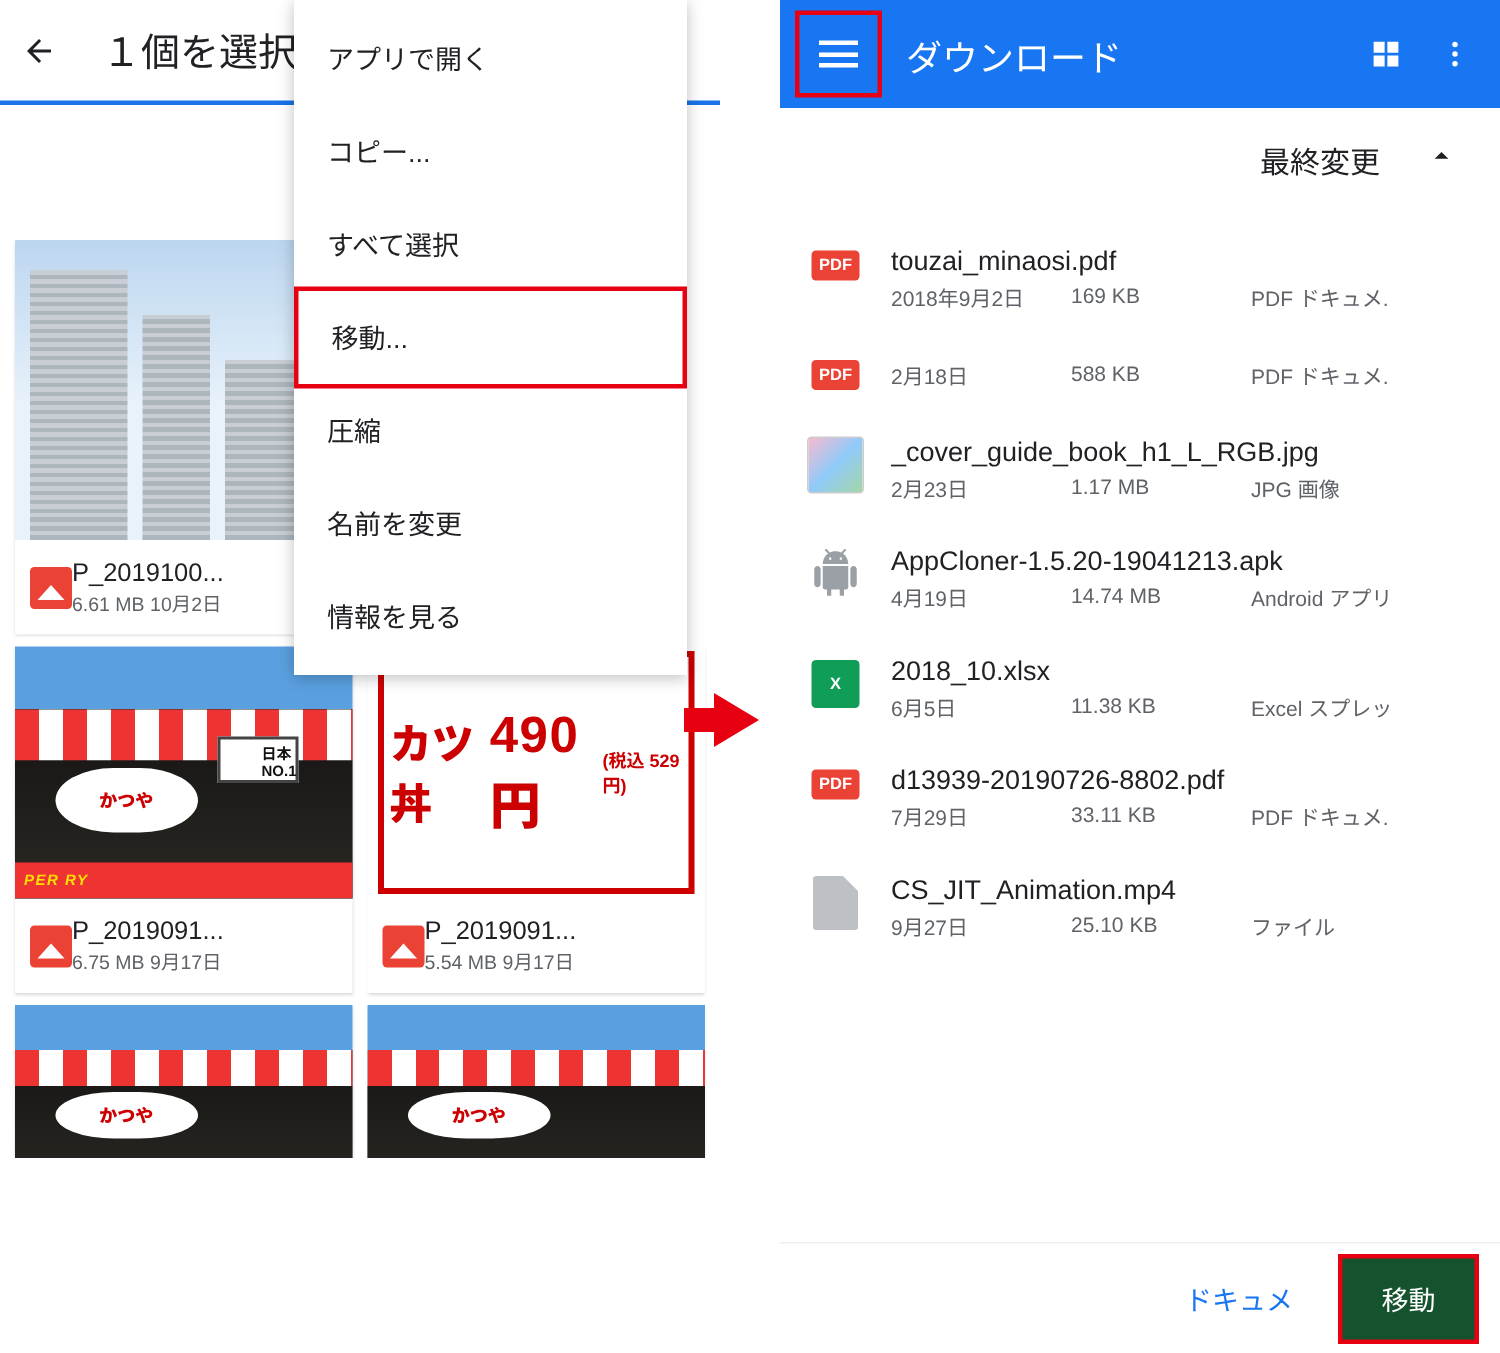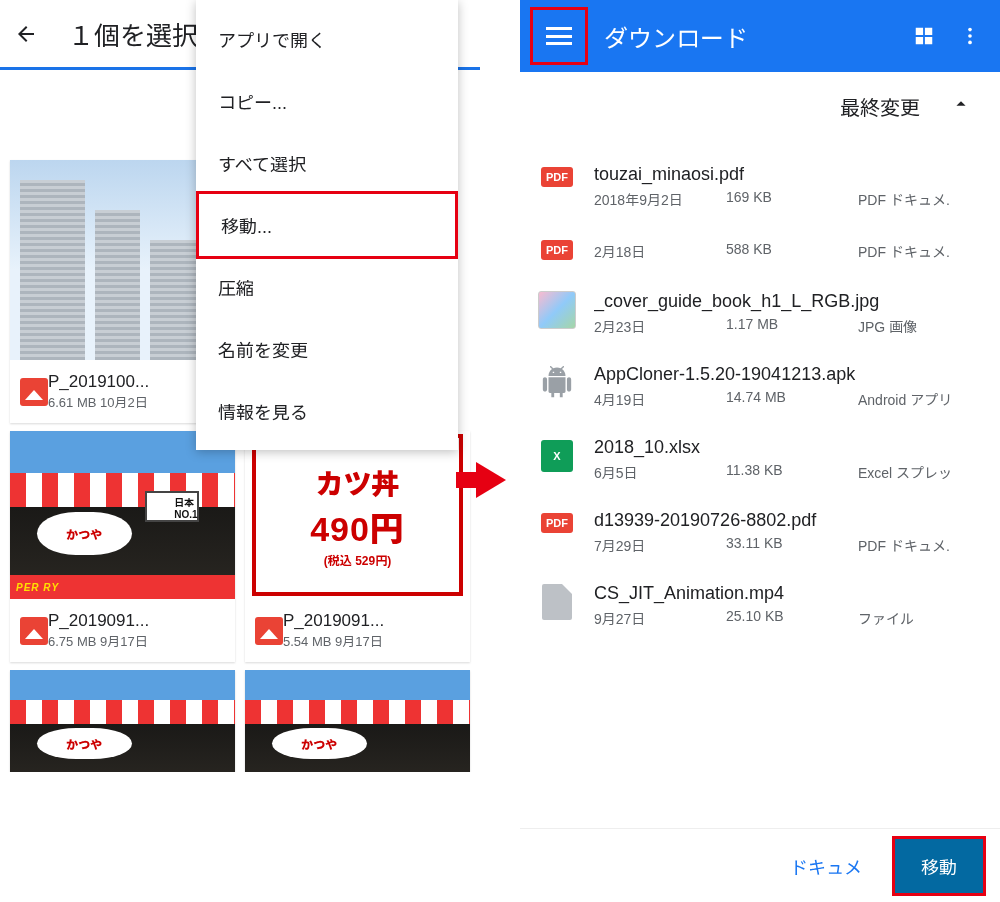--- a/index.html
+++ b/index.html
@@ -156,21 +156,21 @@
 
   
   .katsudon {
     background:#fff;
   }
   .katsudon .frame{
     position:absolute;
     top:2%; left:3%; right:3%; bottom:2%;
     border:4px solid #c00;
     padding:4px;
-    display:flex; flex-direction:column; align-items:center; justify-content:center;
+    display:flex; flex-direction:row; align-items:center; justify-content:center;
   }
   .katsudon .t1{font-size:28px;font-weight:900;color:#c00;}
   .katsudon .t2{font-size:34px;font-weight:900;color:#c00;letter-spacing:1px;}
   .katsudon .t3{font-size:12px;font-weight:700;color:#c00;}
 
   
   .crop-row { height: 102px; overflow:hidden; }
   .crop-row .card-img { height: 120px; }
 
   
@@ -289,21 +289,21 @@
     width:38px;height:38px;
     border:1px solid #ccc;
   }
   .file-body { flex:1; min-width:0; }
   .file-name {
     font-size: 18px;
     color:#202124;
     white-space: nowrap; overflow:hidden; text-overflow:ellipsis;
   }
   .file-meta {
-    display:flex; gap:12px;
+    display:flex; gap:0;
     font-size: 14px;
     color:#5f6368;
     margin-top: 4px;
   }
   .file-meta span:nth-child(1){width:120px;}
   .file-meta span:nth-child(2){width:120px;}
   .file-meta span:nth-child(3){flex:1;white-space:nowrap;overflow:hidden;text-overflow:ellipsis;}
 
   .bottom-bar {
     position:absolute;
@@ -317,21 +317,21 @@
     border-top: 1px solid #eee;
     background:#fff;
   }
   .btn-cancel {
     color:#1976f2;
     font-size:18px;
     padding: 12px 16px;
     cursor:pointer;
   }
   .btn-move {
-    background:#0369a1;
+    background:#14532d;
     color:#fff;
     font-size:18px;
     padding: 14px 26px;
     border: 3px solid #e60012;
     cursor:pointer;
   }
 </style>
 </head>
 <body>
 

